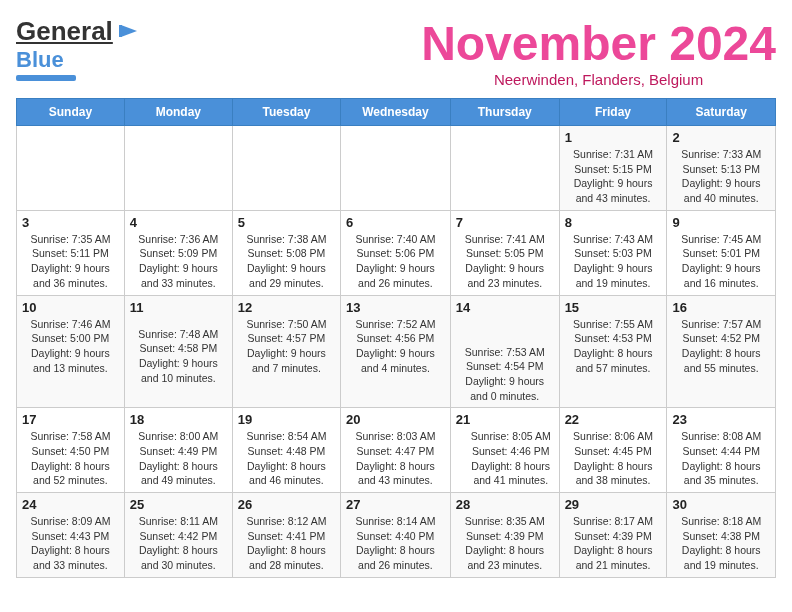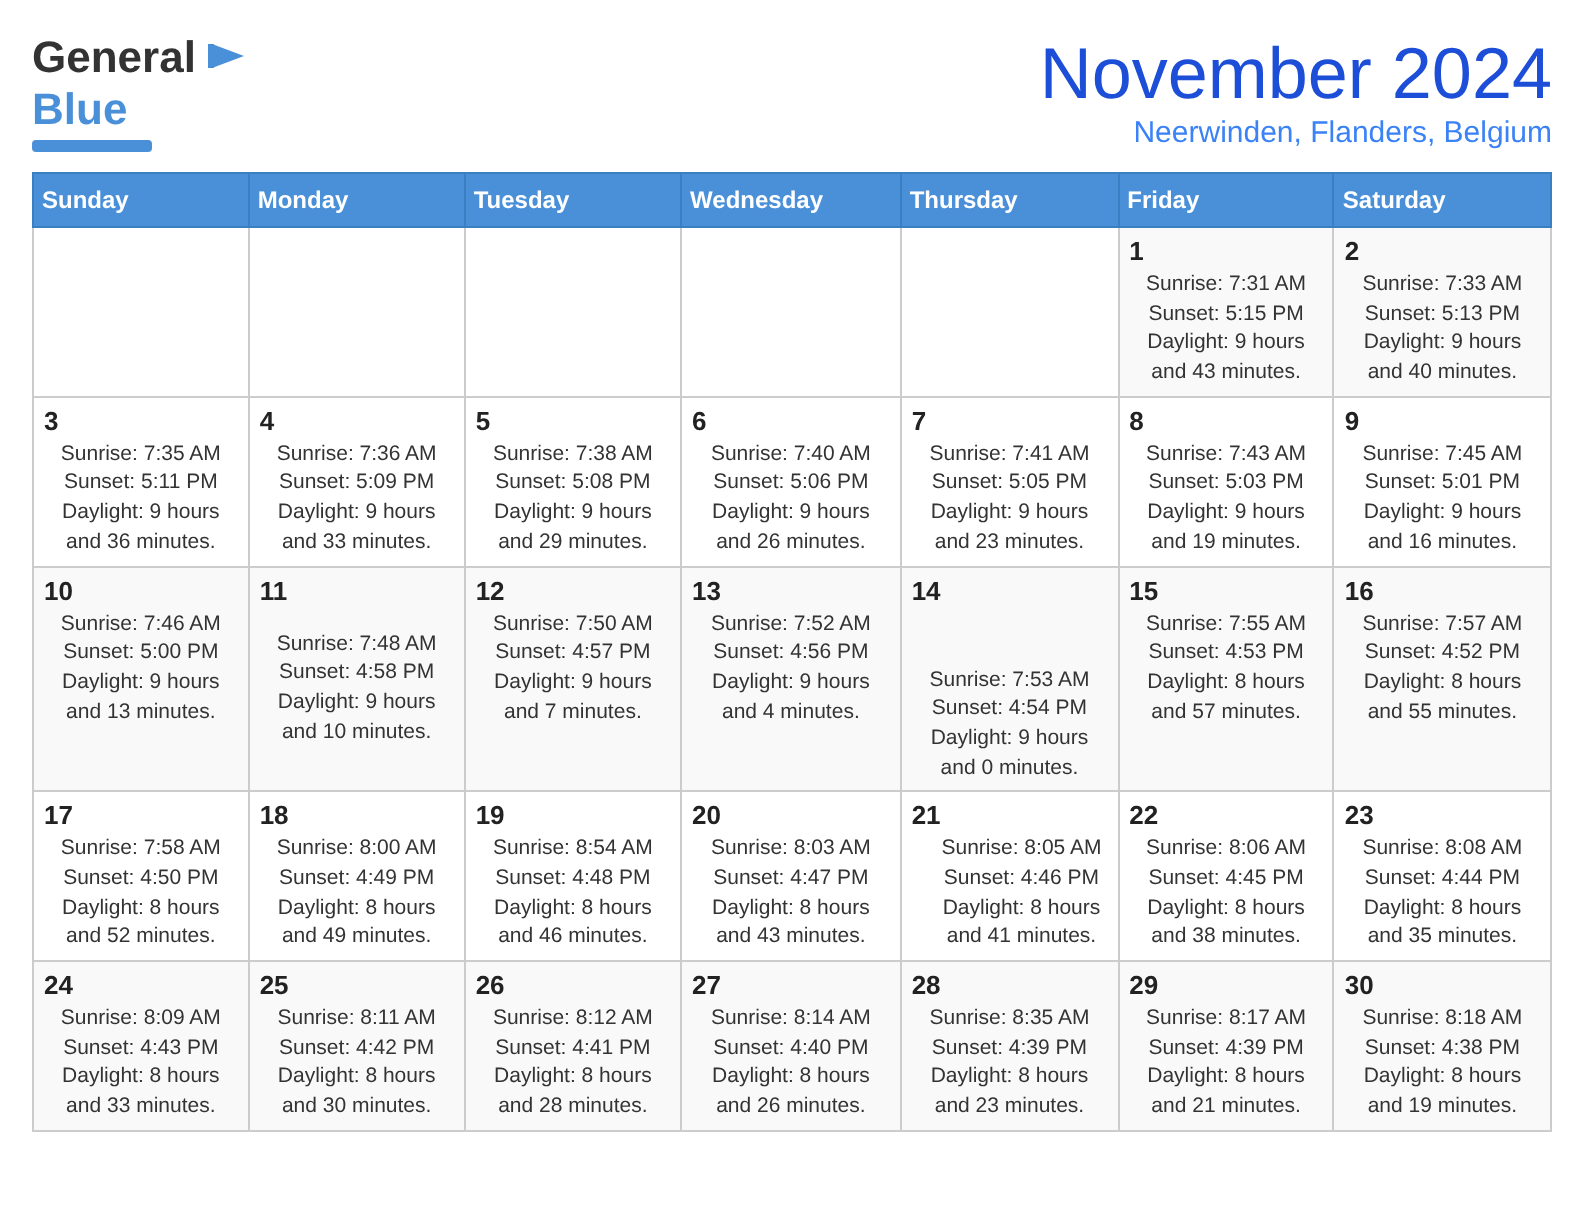--- a/index.html
+++ b/index.html
@@ -30,38 +30,39 @@
       width: 60px;
       height: 6px;
       background: #4a90d9;
       border-radius: 2px;
       margin-top: 2px;
     }
     .title-area {
       text-align: right;
     }
     .month-title {
-      font-size: 36px;
-      font-weight: normal;
-      color: #1d4ed8;
+      font-size: 48px;
+      font-weight: bold;
+      color: #ec4899;
     }
     .location {
       font-size: 15px;
-      color: #3b82f6;
+      color: #be185d;
+      text-align: center;
     }
     .calendar {
       width: 100%;
       border-collapse: collapse;
       font-size: 11px;
     }
     .calendar thead tr th {
       background: #4a90d9;
       color: #fff;
       padding: 6px 4px;
-      text-align: left;
+      text-align: center;
       font-size: 12px;
       font-weight: bold;
       border: 1px solid #3a7fc1;
     }
     .calendar tbody tr td {
       border: 1px solid #ccc;
       vertical-align: top;
       padding: 4px 5px;
       min-height: 70px;
       width: 113px;
@@ -88,21 +89,21 @@
     .empty-cell {
       background: #fff !important;
     }
   </style>
 </head>
 <body>
 
 <div class="header-area">
   <div class="logo">
     <div class="logo-row">
-      <span style="font-size:22px;font-weight:bold;color:#333;">General</span>
+      <span style="font-size:26px;font-weight:bold;color:#333;text-decoration:underline;">General</span>
       <svg width="22" height="18" viewBox="0 0 22 18">
         <polygon points="4,2 20,8 4,14" fill="#4a90d9"></polygon>
         <rect x="2" y="2" width="3" height="12" fill="#4a90d9"></rect>
       </svg>
     </div>
     <div style="display:flex;">
       <span style="font-size:22px;font-weight:bold;color:#4a90d9;">Blue</span>
     </div>
     <div class="logo-blue-bar"></div>
   </div>

